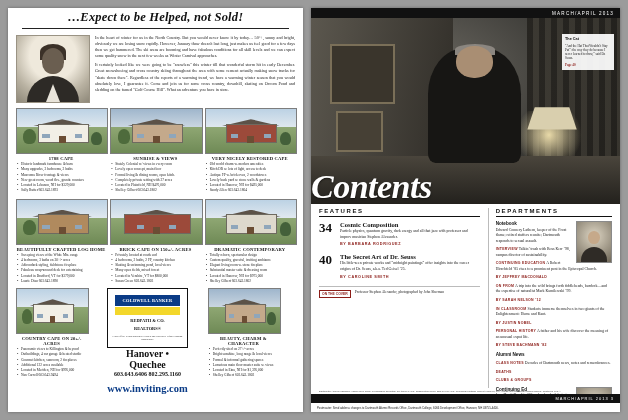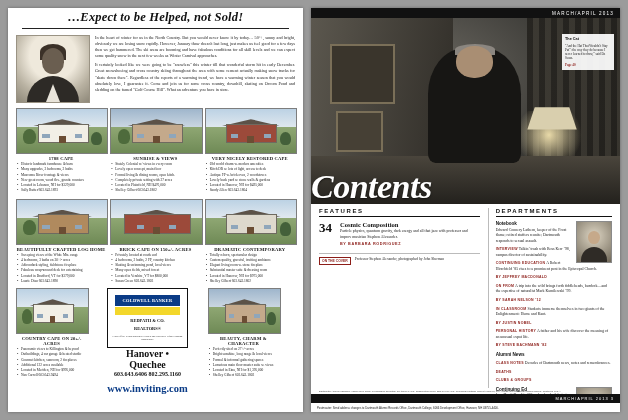--- a/index.html
+++ b/index.html
@@ -395,20 +395,28 @@
 
         <div class="feat">
           <div class="num">34</div>
           <div>
             <p class="ft">Cosmic Composition</p>
             <p class="fd">Particle physics, quantum gravity, dark energy and all that jazz with professor and improv musician Stephon Alexander.</p>
             <div class="by">BY BARBARA RODRIGUEZ</div>
           </div>
         </div>
 
+        <div class="feat">
+          <div class="num">40</div>
+          <div>
+            <p class="ft">The Secret Art of Dr. Seuss</p>
+            <p class="fd">His little-seen private works and “midnight paintings” offer insights into the career origins of Dr. Seuss, a.k.a. Ted Geisel ’25.</p>
+            <div class="by">BY CAROLINE SMITH</div>
+          </div>
+        </div>
 
 
         <div class="oncover">
           <div class="tag">ON THE COVER</div>
           <div class="txt">Professor Stephon Alexander, photographed by John Sherman</div>
         </div>
       </div>
 
       <div class="col-dept">
         <div class="sec-head">DEPARTMENTS</div>

